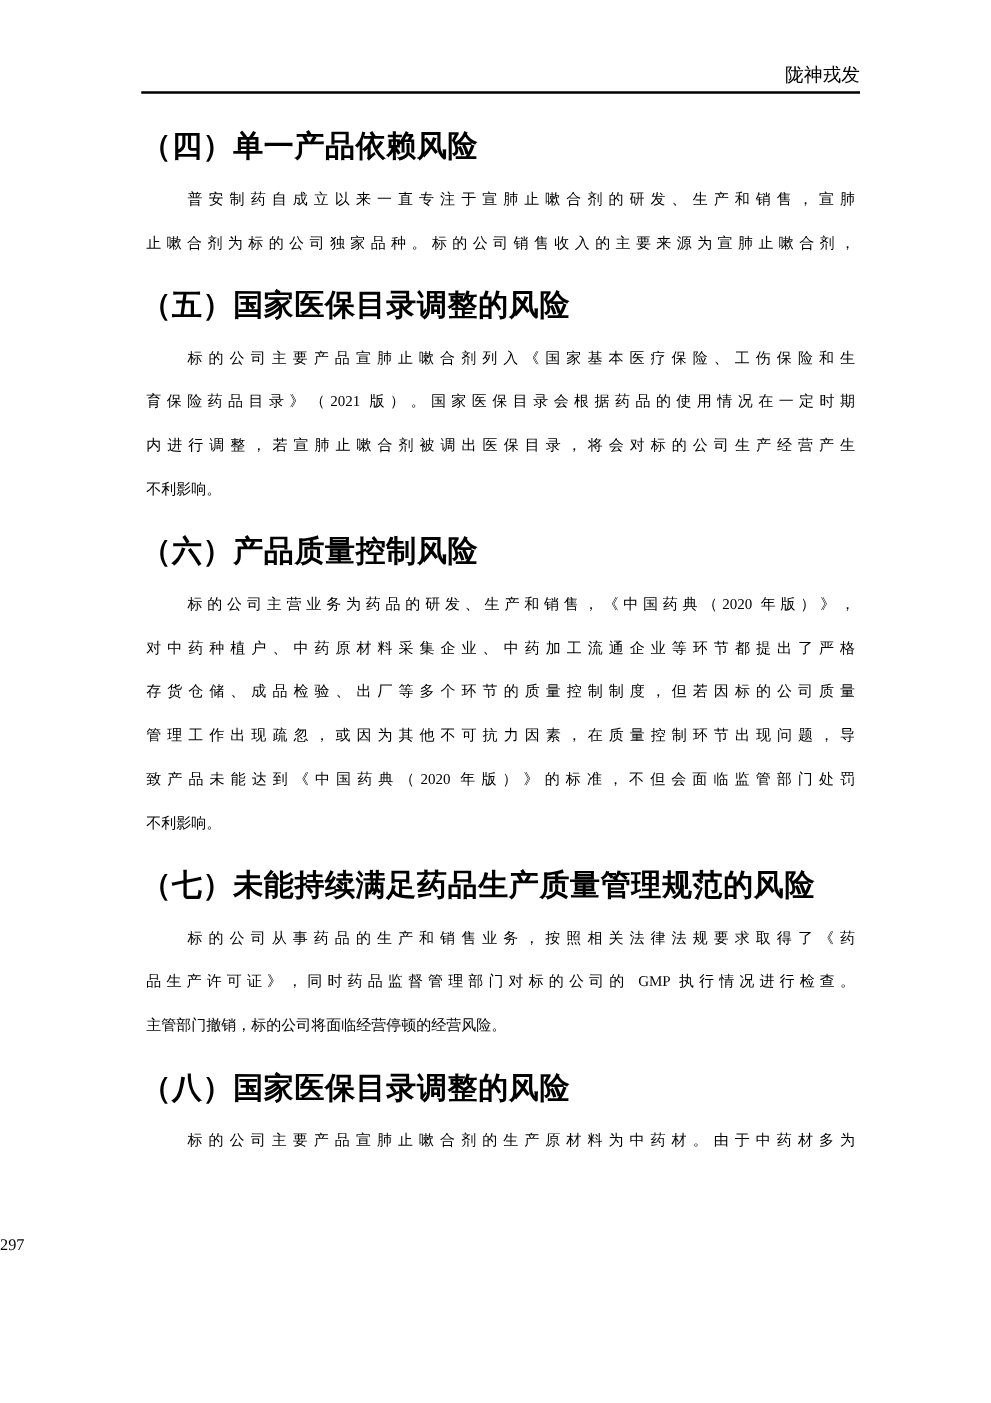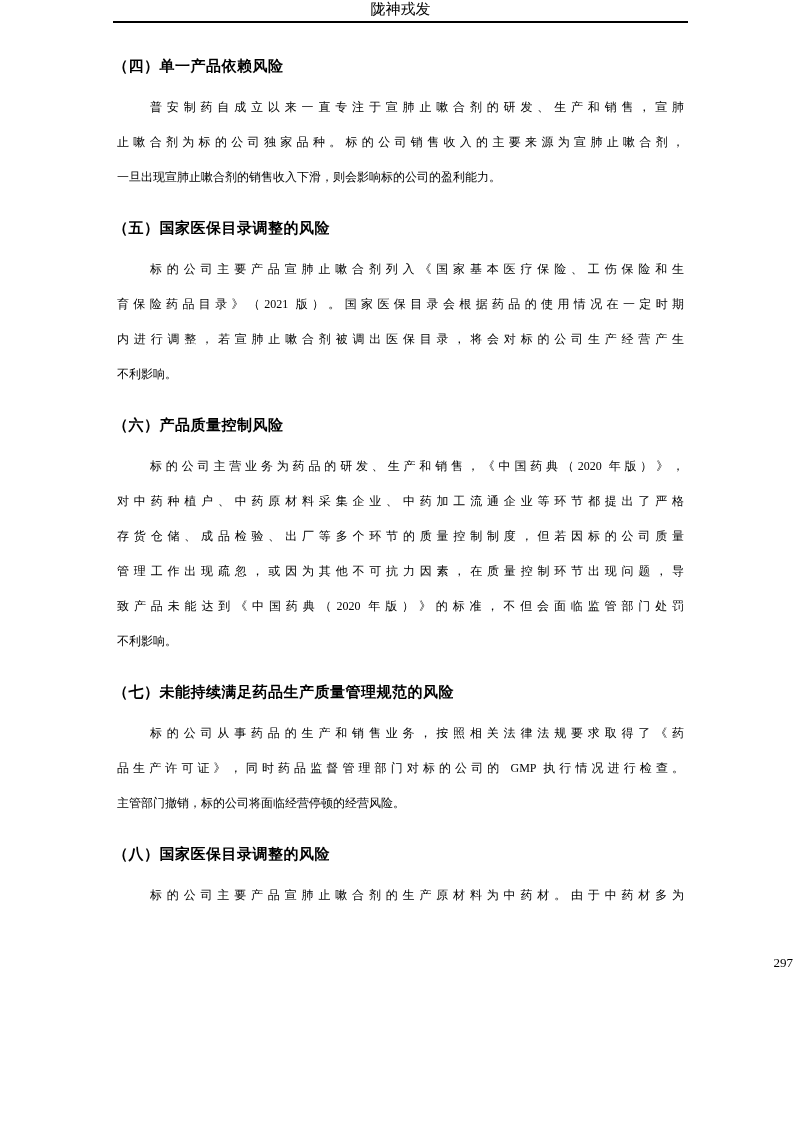--- a/index.html
+++ b/index.html
@@ -15,33 +15,34 @@
     color: #000000;
     overflow: hidden;
     font-family: "Liberation Serif", "DejaVu Serif", serif;
   }
   .margins {
     margin-left: 113px;
     margin-right: 105px; 
   }
   .header {
     display: flex;
-    justify-content: center;
+    justify-content: flex-end;
     align-items: flex-end;
+    padding-top: 52px;
     padding-bottom: 3px;
     border-bottom: 2px solid #000000;
     font-size: 15px;
     line-height: 18px;
   }
   .header .hleft { white-space: nowrap; }
   .header .hright { white-space: nowrap; }
   .section-heading {
     font-family: Liberation Serif, serif;
     font-weight: bold;
-    font-size: 15px;
+    font-size: 24px;
     line-height: 26px;
     margin: 22px 0 13px 0;
     letter-spacing: 0.5px;
   }
   .section-heading.first {
     margin-top: 30px;
   }
   .para {
     margin: 0;
   }
@@ -53,43 +54,42 @@
     text-align-last: justify;
     white-space: normal;
   }
   .line.first {
     text-indent: 33px;
   }
   .line.last {
     text-align-last: left;
   }
   .footer {
-    margin-top: 44px;
-    text-align: right;
+    margin-top: 60px;
+    text-align: left;
     font-size: 13px;
     line-height: 16px;
   }
 </style>
 </head>
 <body>
 
 <div class="page">
 
   <header class="header margins">
     <span class="hleft">陇神戎发</span>
   </header>
 
   <main class="content margins">
 
     <section>
       <h2 class="section-heading first">（四）单一产品依赖风险</h2>
       <div class="para">
         <p class="line first">普安制药自成立以来一直专注于宣肺止嗽合剂的研发、生产和销售，宣肺</p>
         <p class="line">止嗽合剂为标的公司独家品种。标的公司销售收入的主要来源为宣肺止嗽合剂，</p>
-        <p class="line last">一旦出现宣肺止嗽合剂的销售收入下滑，则会影响标的公司的盈利能力。</p>
       </div>
     </section>
 
     <section>
       <h2 class="section-heading">（五）国家医保目录调整的风险</h2>
       <div class="para">
         <p class="line first">标的公司主要产品宣肺止嗽合剂列入《国家基本医疗保险、工伤保险和生</p>
         <p class="line">育保险药品目录》（2021 版）。国家医保目录会根据药品的使用情况在一定时期</p>
         <p class="line">内进行调整，若宣肺止嗽合剂被调出医保目录，将会对标的公司生产经营产生</p>
         <p class="line last">不利影响。</p>

